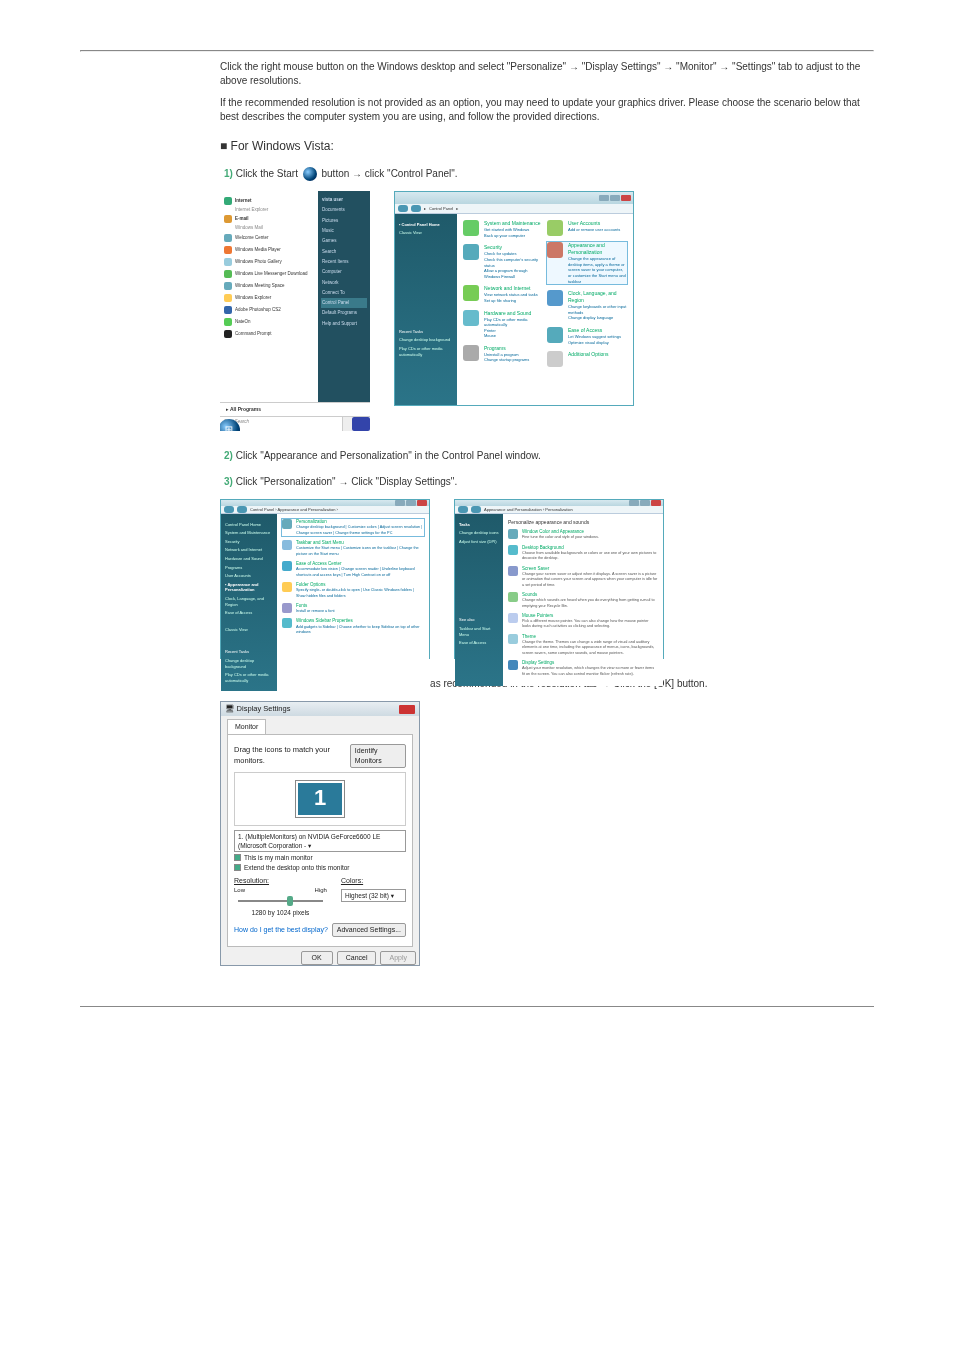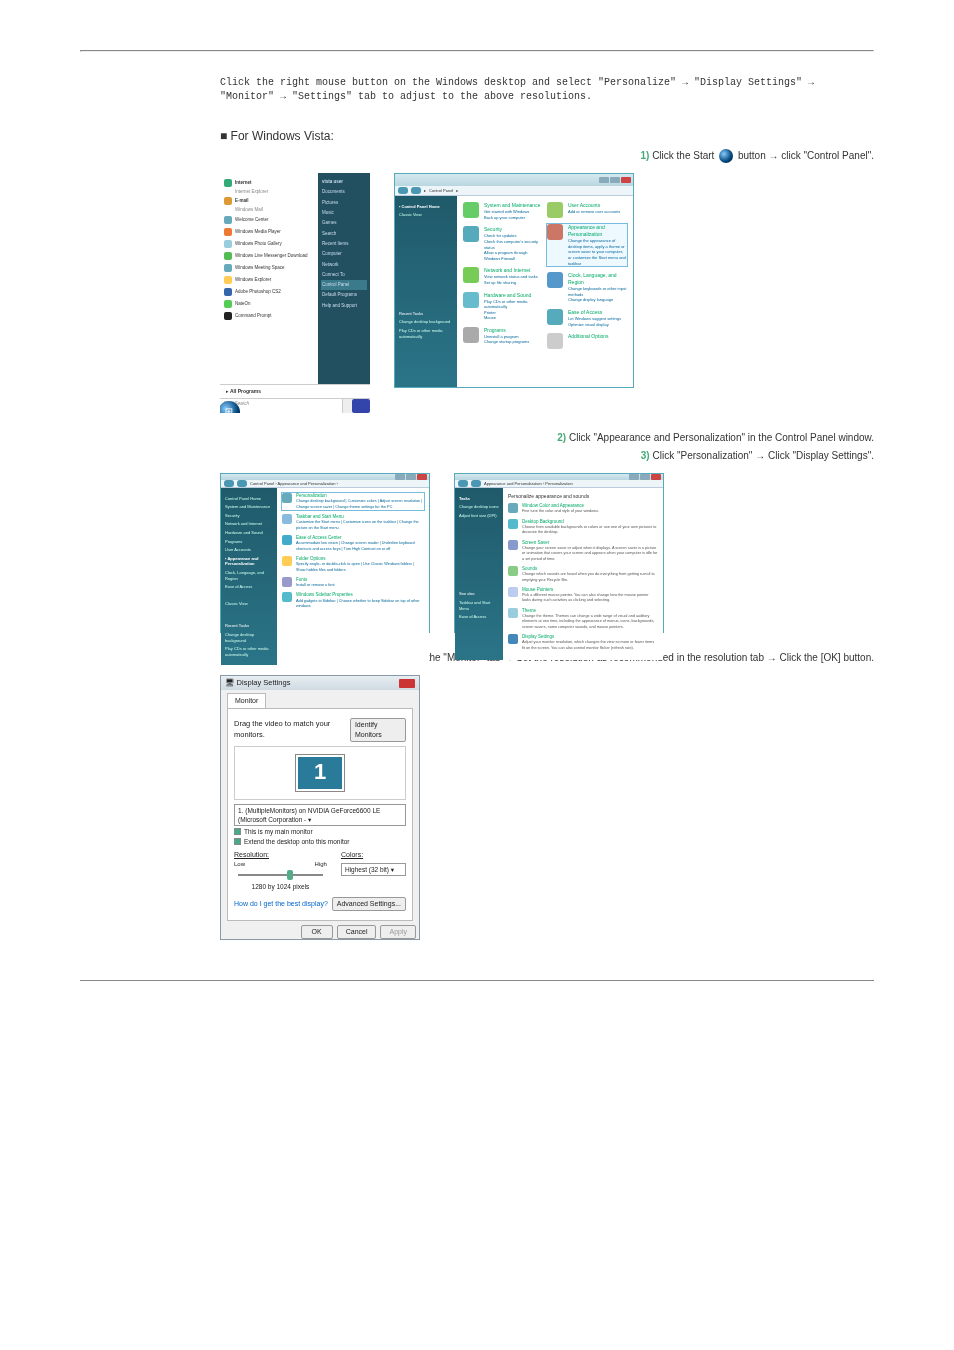--- a/index.html
+++ b/index.html
@@ -17,21 +17,21 @@
   .hr-top, .hr-bottom {
     border-top: 1px solid #888;
     margin: 0;
   }
   .content {
     padding-left: 140px;
     font-size: 10px;
     line-height: 1.4;
     color: #333;
   }
-  .para { margin: 24px 0; font-family: Liberation Mono, monospace; }
+  .para { margin: 8px 0; }
   .note-row {
     display: flex;
     align-items: flex-start;
     gap: 10px;
     margin: 12px 0 20px;
   }
   .note-icon {
     width: 22px; height: 22px;
     border: 1px solid #888;
     border-radius: 3px;
@@ -46,21 +46,21 @@
     font-weight: bold;
     margin-top: 30px;
     margin-bottom: 4px;
   }
   .subsection {
     font-size: 12px;
     margin-top: 14px;
     margin-bottom: 4px;
   }
   .steps { }
-  .step { margin: 4px 0 4px 4px; text-align: right; }
+  .step { margin: 12px 0 4px 4px; }
   .step-num { color: #4a7; font-weight: bold; }
   .img-row {
     display: flex;
     gap: 24px;
     margin: 10px 0 18px 0;
   }
   .img-placeholder {
     background: linear-gradient(135deg,#2b6a7a,#1f4a55);
     position: relative;
     overflow: hidden;
@@ -196,20 +196,21 @@
   .ap-s{color:#069;font-size:3.8px;}
 </style>
 </head>
 <body>
 
 <div class="page">
   <hr class="hr-top">
 
   <div class="content">
     <div class="para">Click the right mouse button on the Windows desktop and select "Personalize" → "Display Settings" → "Monitor" → "Settings" tab to adjust to the above resolutions.</div>
+    <div class="para">If the recommended resolution is not provided as an option, you may need to update your graphics driver. Please choose the scenario below that best describes the computer system you are using, and follow the provided directions.</div>
 
 
     <div class="subsection">■ <span>For Windows Vista:</span></div>
 
     <div class="steps">
       <div class="step">
         <span class="step-num">1)</span>
         <span>Click the Start </span>
         <span class="inline-orb"></span>
         <span> button → click "Control Panel".</span>
@@ -561,21 +562,21 @@
     <div class="img-row">
       <div class="ds">
         <div class="ds-title">
           <span>🖥 <span>Display Settings</span></span>
           <span class="close"></span>
         </div>
         <div style="padding:0 3px">
           <div class="ds-tab">Monitor</div>
           <div class="ds-panel">
             <div class="ds-row">
-              <span>Drag the video to match your monitors.</span>
+              <span>Drag the icons to match your monitors.</span>
               <span class="ds-btn">Identify Monitors</span>
             </div>
             <div class="mon-area">
               <div class="mon">1</div>
             </div>
             <div class="dd">1. (MultipleMonitors) on NVIDIA GeForce6600 LE (Microsoft Corporation - ▾</div>
             <div class="check chk">
                 <span class="cb"></span>
                 <span>This is my main monitor</span>
               </div>

